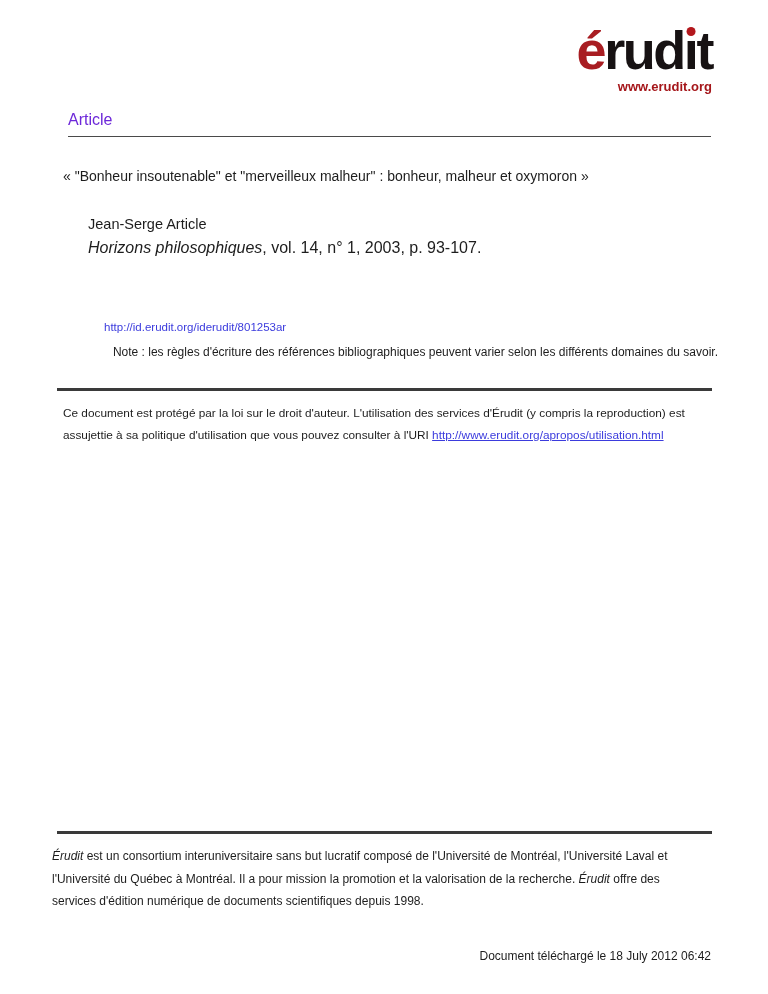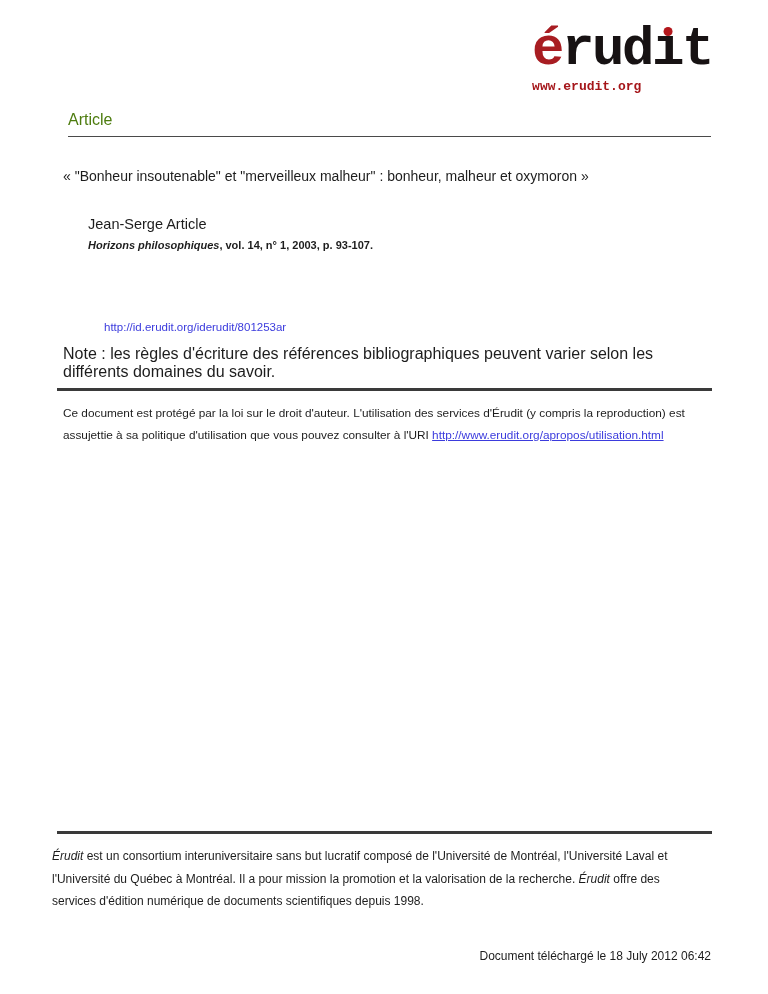--- a/index.html
+++ b/index.html
@@ -8,22 +8,21 @@
     width: 768px; height: 994px;
     position: relative;
     font-family: "Liberation Sans", sans-serif;
     color: #1d1d1d;
     overflow: hidden;
   }
 
   
   .logo {
     position: absolute; top: 22px; right: 56px;
-    text-align: left;
-    font-family: Liberation Mono, monospace;
+    text-align: right;
   }
   .wordmark {
     font-size: 54px; font-weight: bold; line-height: 1.05;
     letter-spacing: -0.045em; color: #171213;
     white-space: nowrap;
   }
   .wordmark .accent { color: #a81d22; }
   .i-wrap { position: relative; display: inline-block; }
   .i-dot {
     position: absolute; left: 54%; transform: translateX(-50%);
@@ -33,40 +32,40 @@
   .site {
     font-size: 13px; font-weight: bold; color: #a5161a;
     margin-top: 0px; letter-spacing: 0px;
   }
 
   
   .kicker-wrap {
     position: absolute; top: 111px; left: 68px; width: 643px;
     border-bottom: 1.5px solid #4a4a4a; padding-bottom: 7px;
   }
-  .kicker { font-size: 16px; color: #4d7c0f; }
+  .kicker { font-size: 16px; color: #6d28d9; }
 
   
   .title {
     position: absolute; top: 168px; left: 63px; width: 660px;
     font-size: 14px; color: #1d1d1d;
   }
   .author-block { position: absolute; top: 216px; left: 88px; width: 600px; }
   .author { font-size: 14.5px; margin-bottom: 7px; }
-  .journal { font-size: 11px; font-weight: bold; }
+  .journal { font-size: 16px; }
   .journal .it { font-style: italic; }
 
   
   .cite-block { position: absolute; top: 317px; left: 63px; width: 655px; }
   .cite-intro { font-size: 13.5px; margin-bottom: 13px; }
   .cite-url {
     display: inline-block; font-size: 11.5px; color: #3b3bdd;
     text-decoration: none; margin-bottom: 12px; padding-left: 41px;
   }
-  .cite-note { font-size: 16px; }
+  .cite-note { font-size: 12px; text-align: right; }
 
   
   .rule { position: absolute; left: 57px; width: 655px; height: 2.5px; background: #3a3a3a; }
   .rule-1 { top: 388px; }
   .rule-2 { top: 831px; }
 
   
   .copyright {
     position: absolute; top: 402px; left: 63px; width: 650px;
     font-size: 11.8px; line-height: 22px; color: #1d1d1d;

